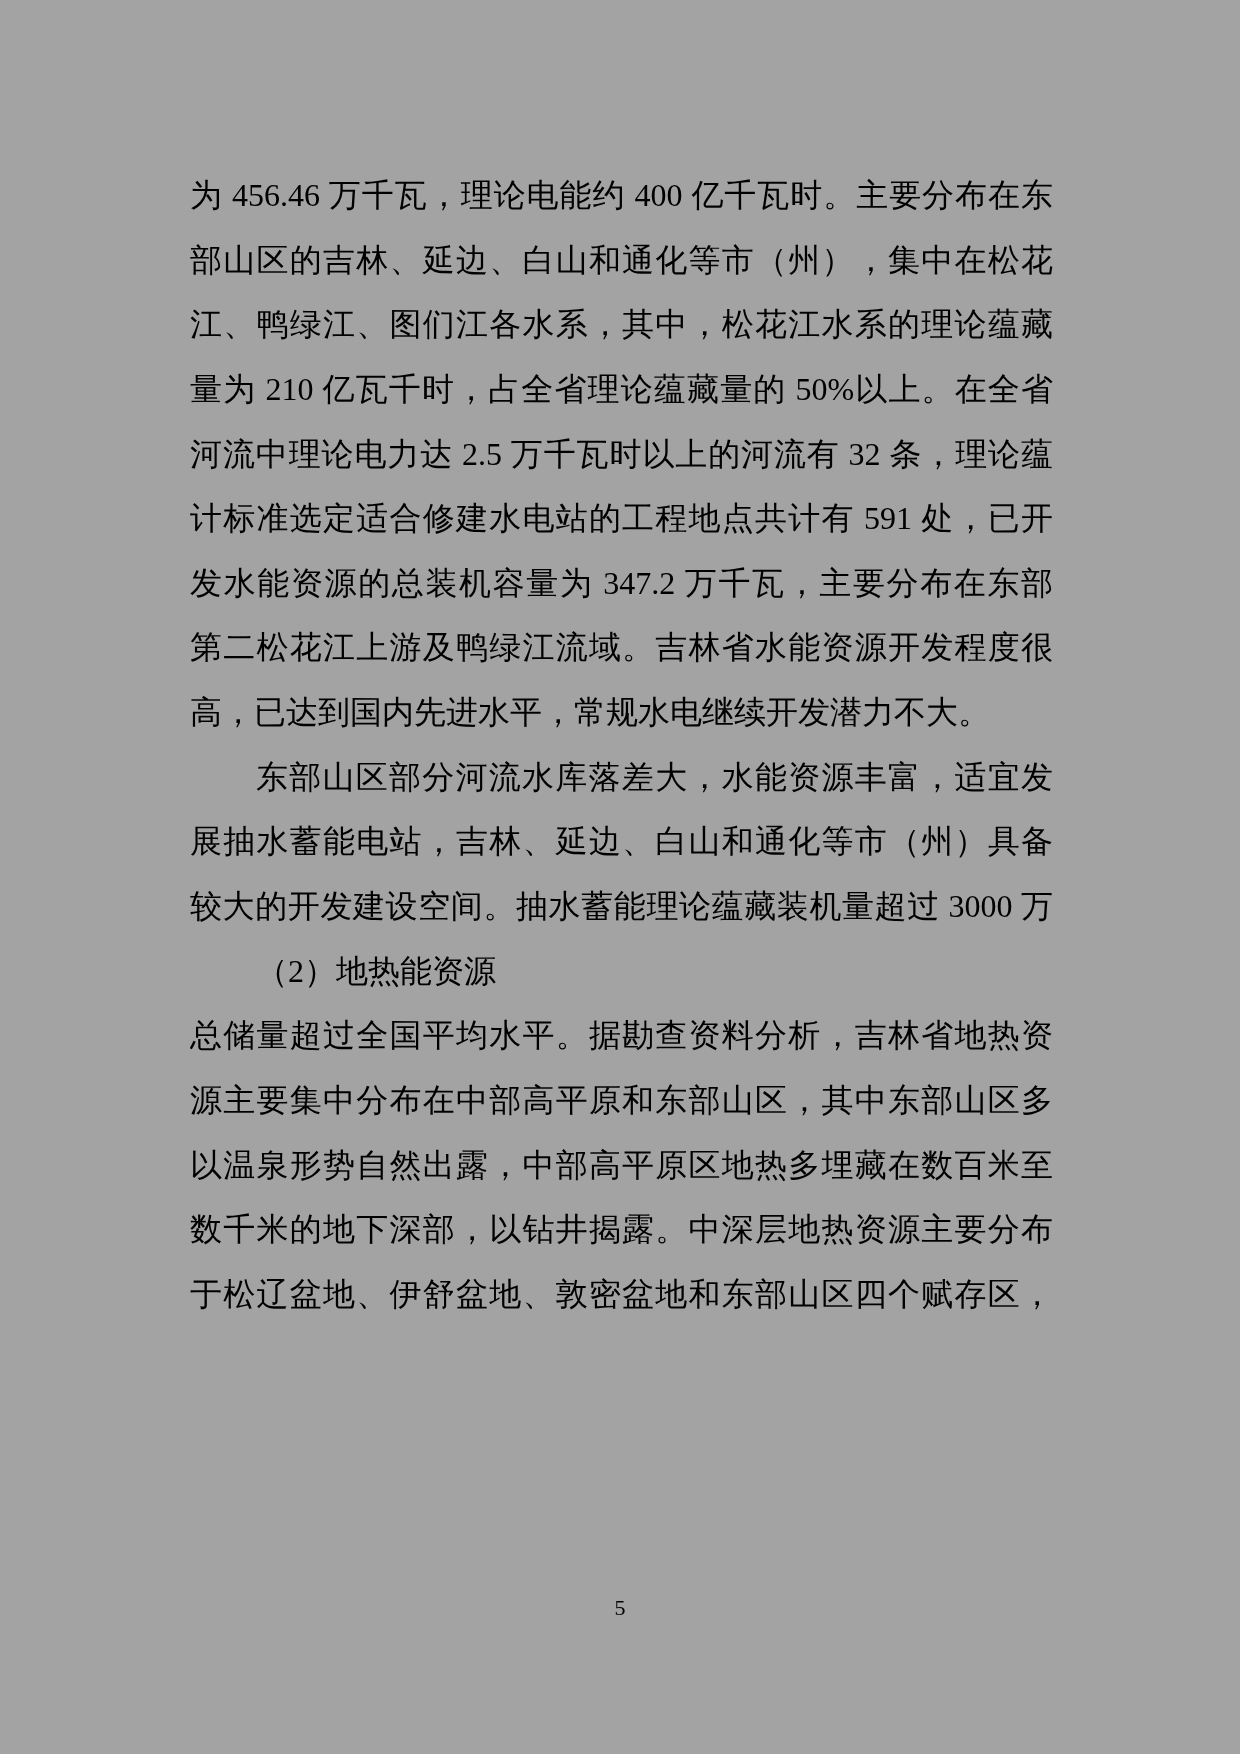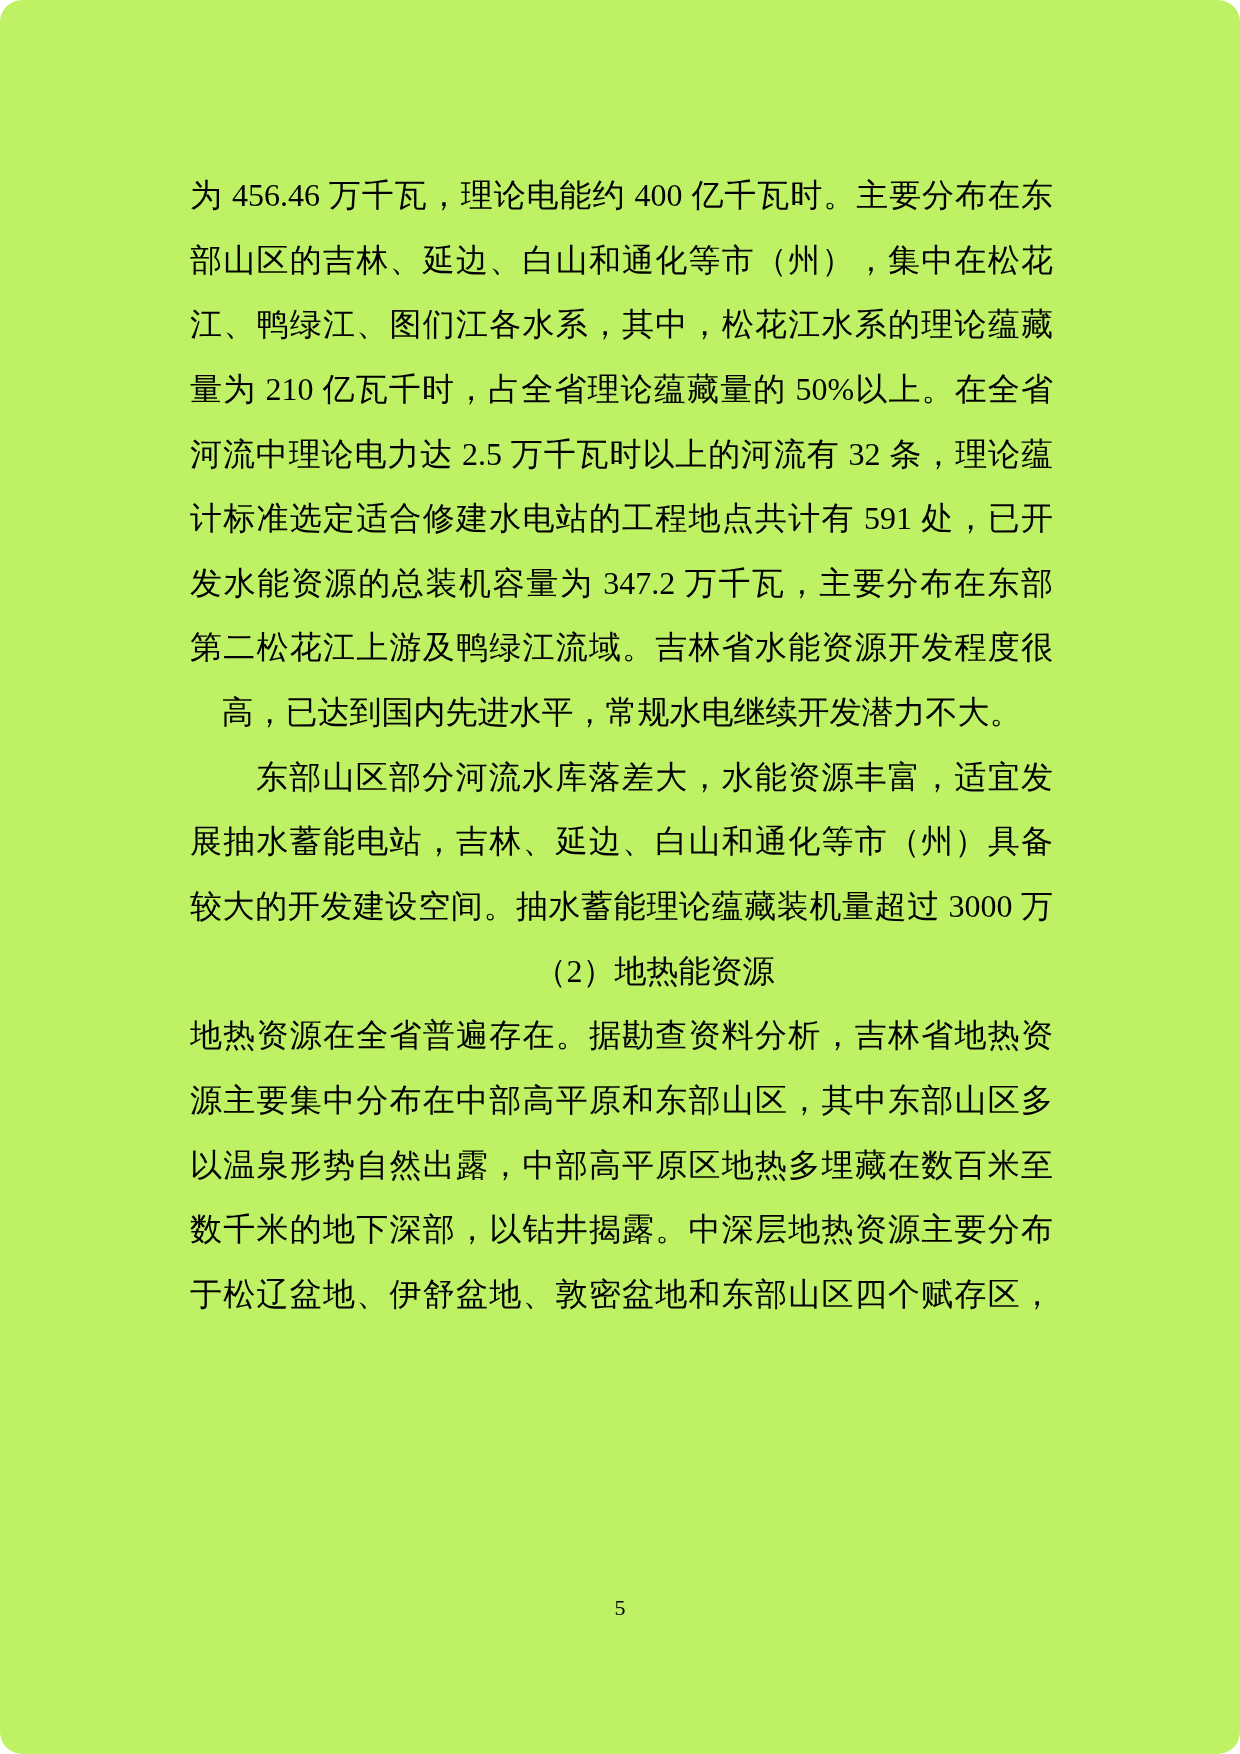--- a/index.html
+++ b/index.html
@@ -11,34 +11,33 @@
     height: 1754px;
     background: #ffffff;
     position: relative;
     font-family: "Liberation Serif", "DejaVu Serif", serif;
     color: #000000;
     overflow: hidden;
   }
   .page {
     position: absolute;
     inset: 0;
-    background: #bef264;
-    border-radius: 22px;
+    background: #a3a3a3;
   }
   .text-block {
     position: absolute;
     left: 190px;
     top: 163px;
     width: 863px;
   }
   .line {
     height: 64.65px;
     line-height: 64.65px;
     font-size: 32px;
-    text-align: center;
+    text-align: left;
     overflow: hidden;
   }
   .line.justify {
     text-align: justify;
     text-align-last: justify;
   }
   .line.indent {
     text-indent: 66px;
   }
   .footer {
@@ -63,20 +62,20 @@
       <div class="line justify">量为 210 亿瓦千时，占全省理论蕴藏量的 50%以上。在全省</div>
       <div class="line justify">河流中理论电力达 2.5 万千瓦时以上的河流有 32 条，理论蕴</div>
       <div class="line justify">计标准选定适合修建水电站的工程地点共计有 591 处，已开</div>
       <div class="line justify">发水能资源的总装机容量为 347.2 万千瓦，主要分布在东部</div>
       <div class="line justify">第二松花江上游及鸭绿江流域。吉林省水能资源开发程度很</div>
       <div class="line">高，已达到国内先进水平，常规水电继续开发潜力不大。</div>
       <div class="line justify indent">东部山区部分河流水库落差大，水能资源丰富，适宜发</div>
       <div class="line justify">展抽水蓄能电站，吉林、延边、白山和通化等市（州）具备</div>
       <div class="line justify">较大的开发建设空间。抽水蓄能理论蕴藏装机量超过 3000 万</div>
       <div class="line indent">（2）地热能资源</div>
-      <div class="line justify">地热资源在全省普遍存在。据勘查资料分析，吉林省地热资</div>
+      <div class="line justify">总储量超过全国平均水平。据勘查资料分析，吉林省地热资</div>
       <div class="line justify">源主要集中分布在中部高平原和东部山区，其中东部山区多</div>
       <div class="line justify">以温泉形势自然出露，中部高平原区地热多埋藏在数百米至</div>
       <div class="line justify">数千米的地下深部，以钻井揭露。中深层地热资源主要分布</div>
       <div class="line justify">于松辽盆地、伊舒盆地、敦密盆地和东部山区四个赋存区，</div>
     </div>
   <div class="footer">5</div>
 </div>
 
 </body></html>

